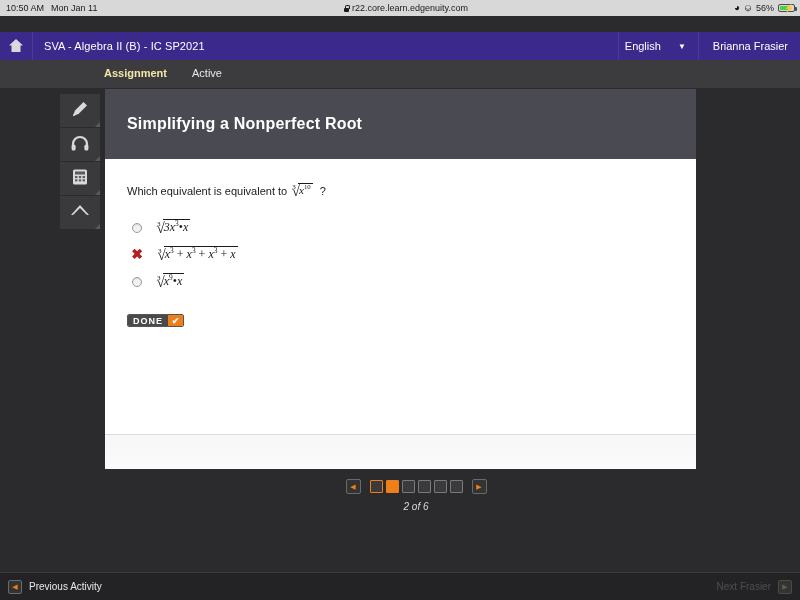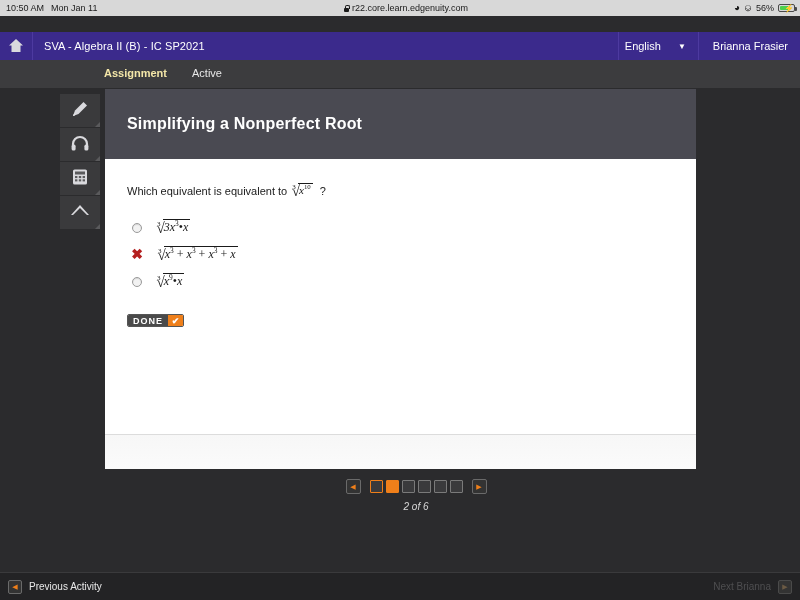--- a/index.html
+++ b/index.html
@@ -354,18 +354,18 @@
     </div>
     <div class="pager-label">2 of 6</div>
   </div>
 
   <div class="actbar">
     <div class="act">
       <span class="act-arrow">◀</span>
       <span>Previous Activity</span>
     </div>
     <div class="act disabled">
-      <span>Next Brianna</span>
+      <span>Next Frasier</span>
       <span class="act-arrow">▶</span>
     </div>
   </div>
 
 </div>
 
 </body></html>

